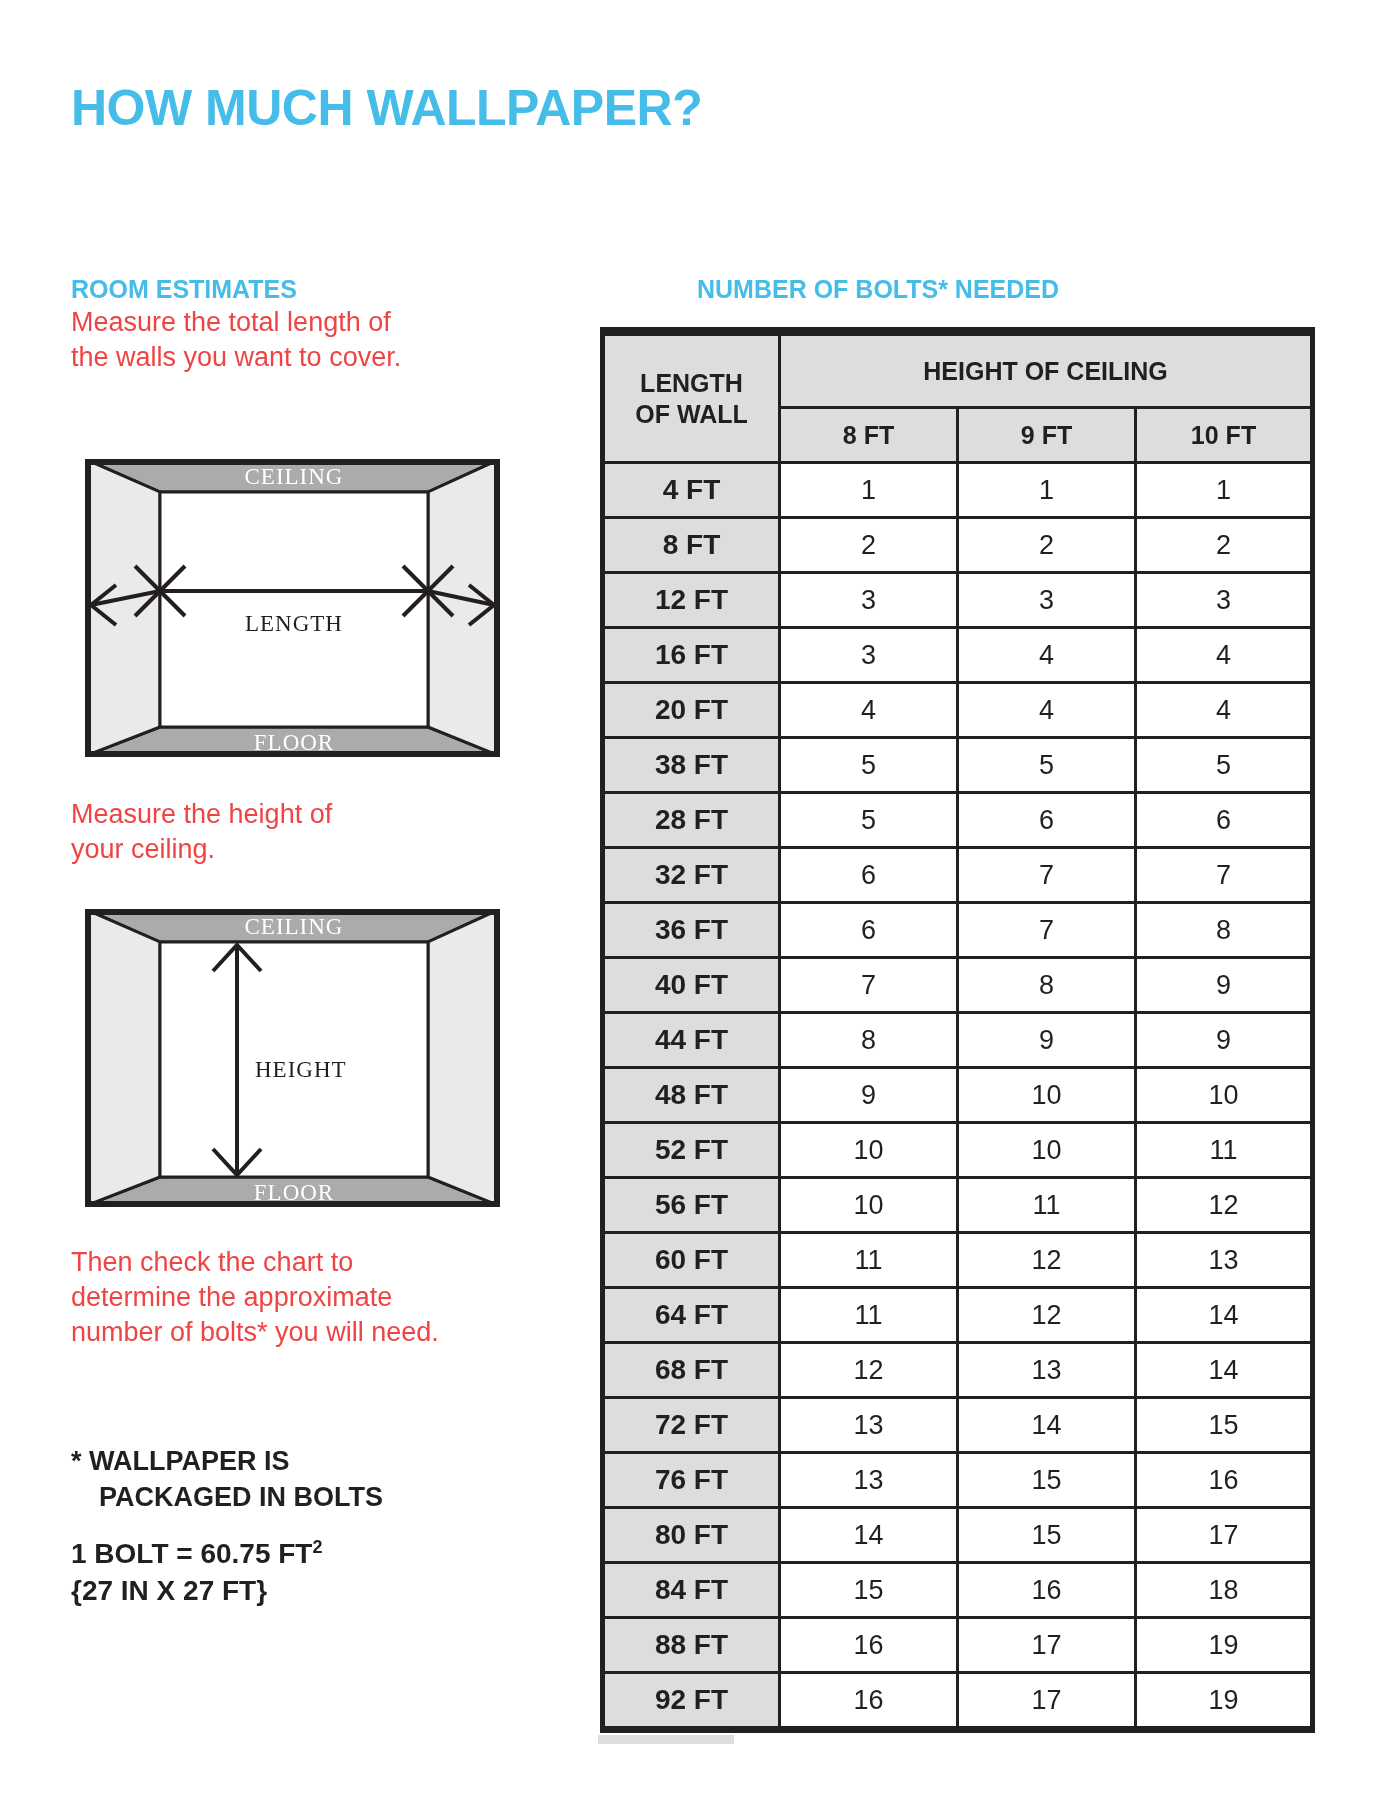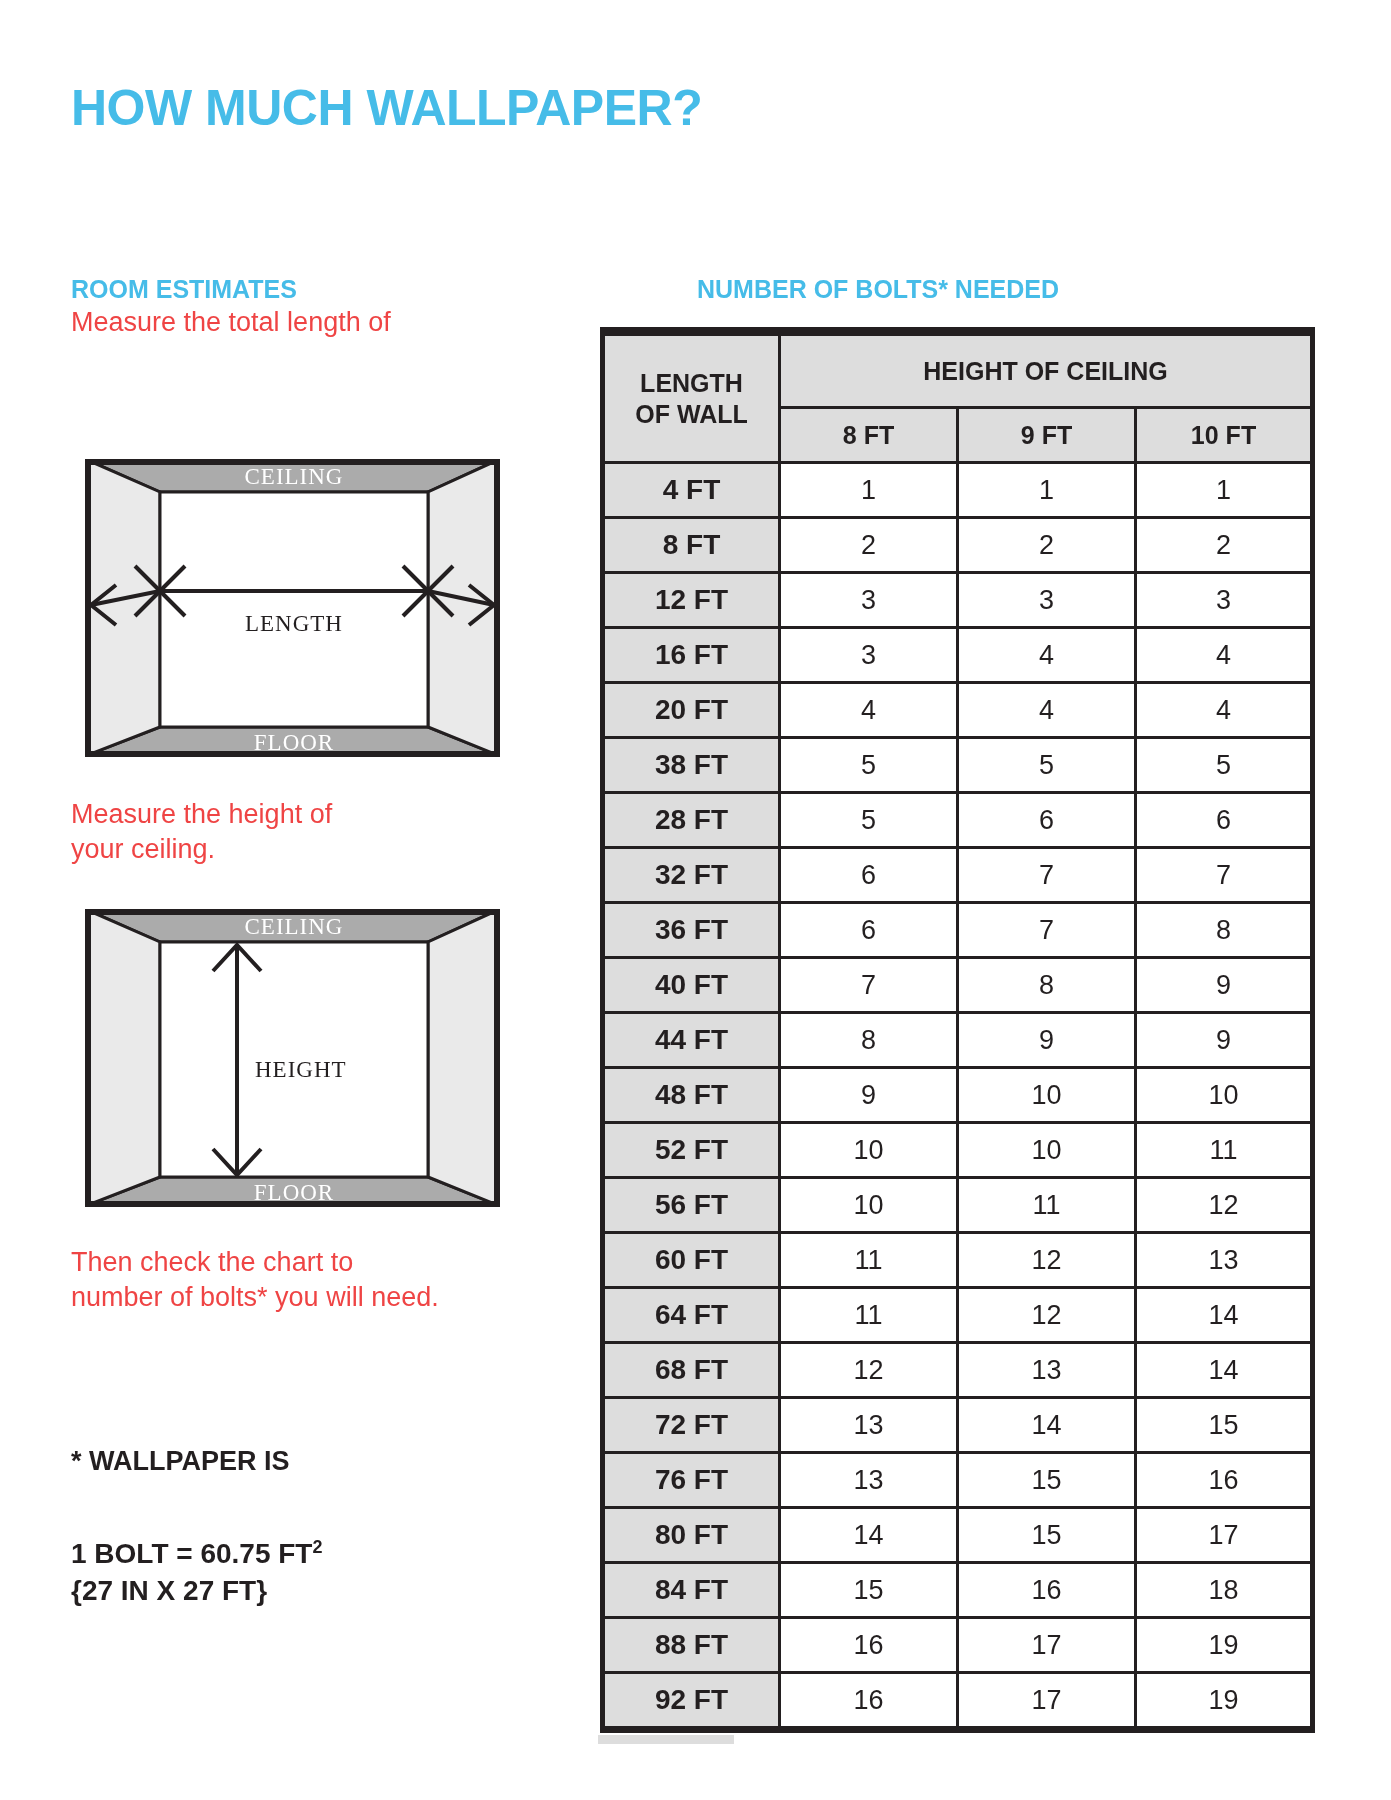--- a/index.html
+++ b/index.html
@@ -136,20 +136,21 @@
 
 <div class="page">
 
   <div class="title">HOW MUCH WALLPAPER?</div>
 
   <div class="section-heading room-estimates-heading">ROOM ESTIMATES</div>
   <div class="section-heading bolts-heading">NUMBER OF BOLTS* NEEDED</div>
 
   <div class="body-text step1">
     <div>Measure the total length of</div>
+    <div>the walls you want to cover.</div>
   </div>
 
   <div class="diagram diagram-length">
     <svg width="415" height="298" viewBox="0 0 415 298">
       <polygon points="0,0 415,0 343,33 75,33" fill="#ABABAB" stroke="#231F20" stroke-width="3"></polygon>
       <polygon points="0,297 75,268 343,268 415,297" fill="#ABABAB" stroke="#231F20" stroke-width="3"></polygon>
       <polygon points="0,0 75,33 75,268 0,297" fill="#EAEAEA" stroke="#231F20" stroke-width="3"></polygon>
       <polygon points="415,0 343,33 343,268 415,297" fill="#EAEAEA" stroke="#231F20" stroke-width="3"></polygon>
       <rect x="75" y="33" width="268" height="235" fill="#FFFFFF" stroke="#231F20" stroke-width="3"></rect>
       <g stroke="#231F20" stroke-width="4" fill="none">
@@ -189,25 +190,27 @@
       </g>
       <text x="209" y="25" text-anchor="middle" font-size="23" fill="#FFFFFF" letter-spacing="1">CEILING</text>
       <text x="209" y="291" text-anchor="middle" font-size="23" fill="#FFFFFF" letter-spacing="1">FLOOR</text>
       <text x="170" y="168" text-anchor="start" font-size="23" fill="#231F20" letter-spacing="1">HEIGHT</text>
       <rect x="3" y="3" width="409" height="292" fill="none" stroke="#231F20" stroke-width="6"></rect>
     </svg>
   </div>
 
   <div class="body-text step3">
     <div>Then check the chart to</div>
+    <div>determine the approximate</div>
     <div>number of bolts* you will need.</div>
   </div>
 
   <div class="footnote">
     <div>* WALLPAPER IS</div>
+    <div class="indent">PACKAGED IN BOLTS</div>
   </div>
 
   <div class="bolt-equation"><span>1 BOLT = 60.75 FT</span><sup>2</sup></div>
 
   <div class="bolt-dimensions">{27 IN X 27 FT}</div>
 
   <table class="bolts">
     <colgroup>
       <col style="width:177px">
         <col style="width:178px">

